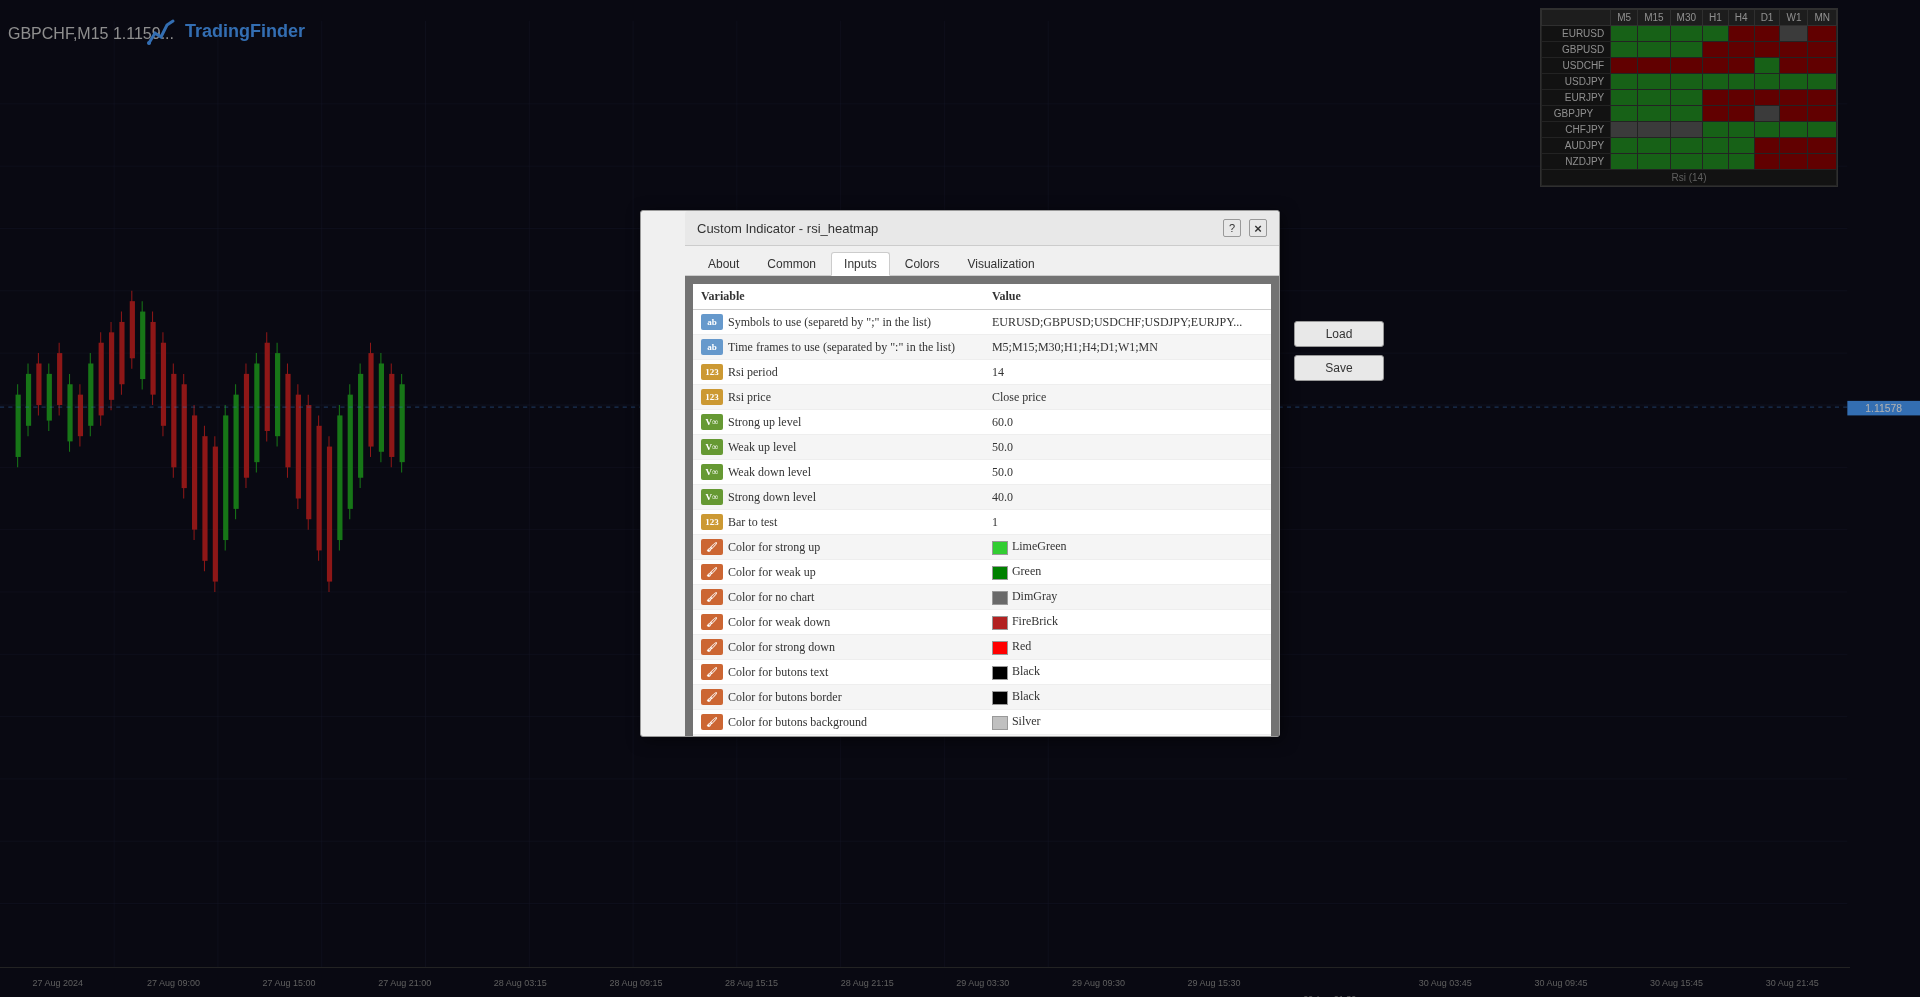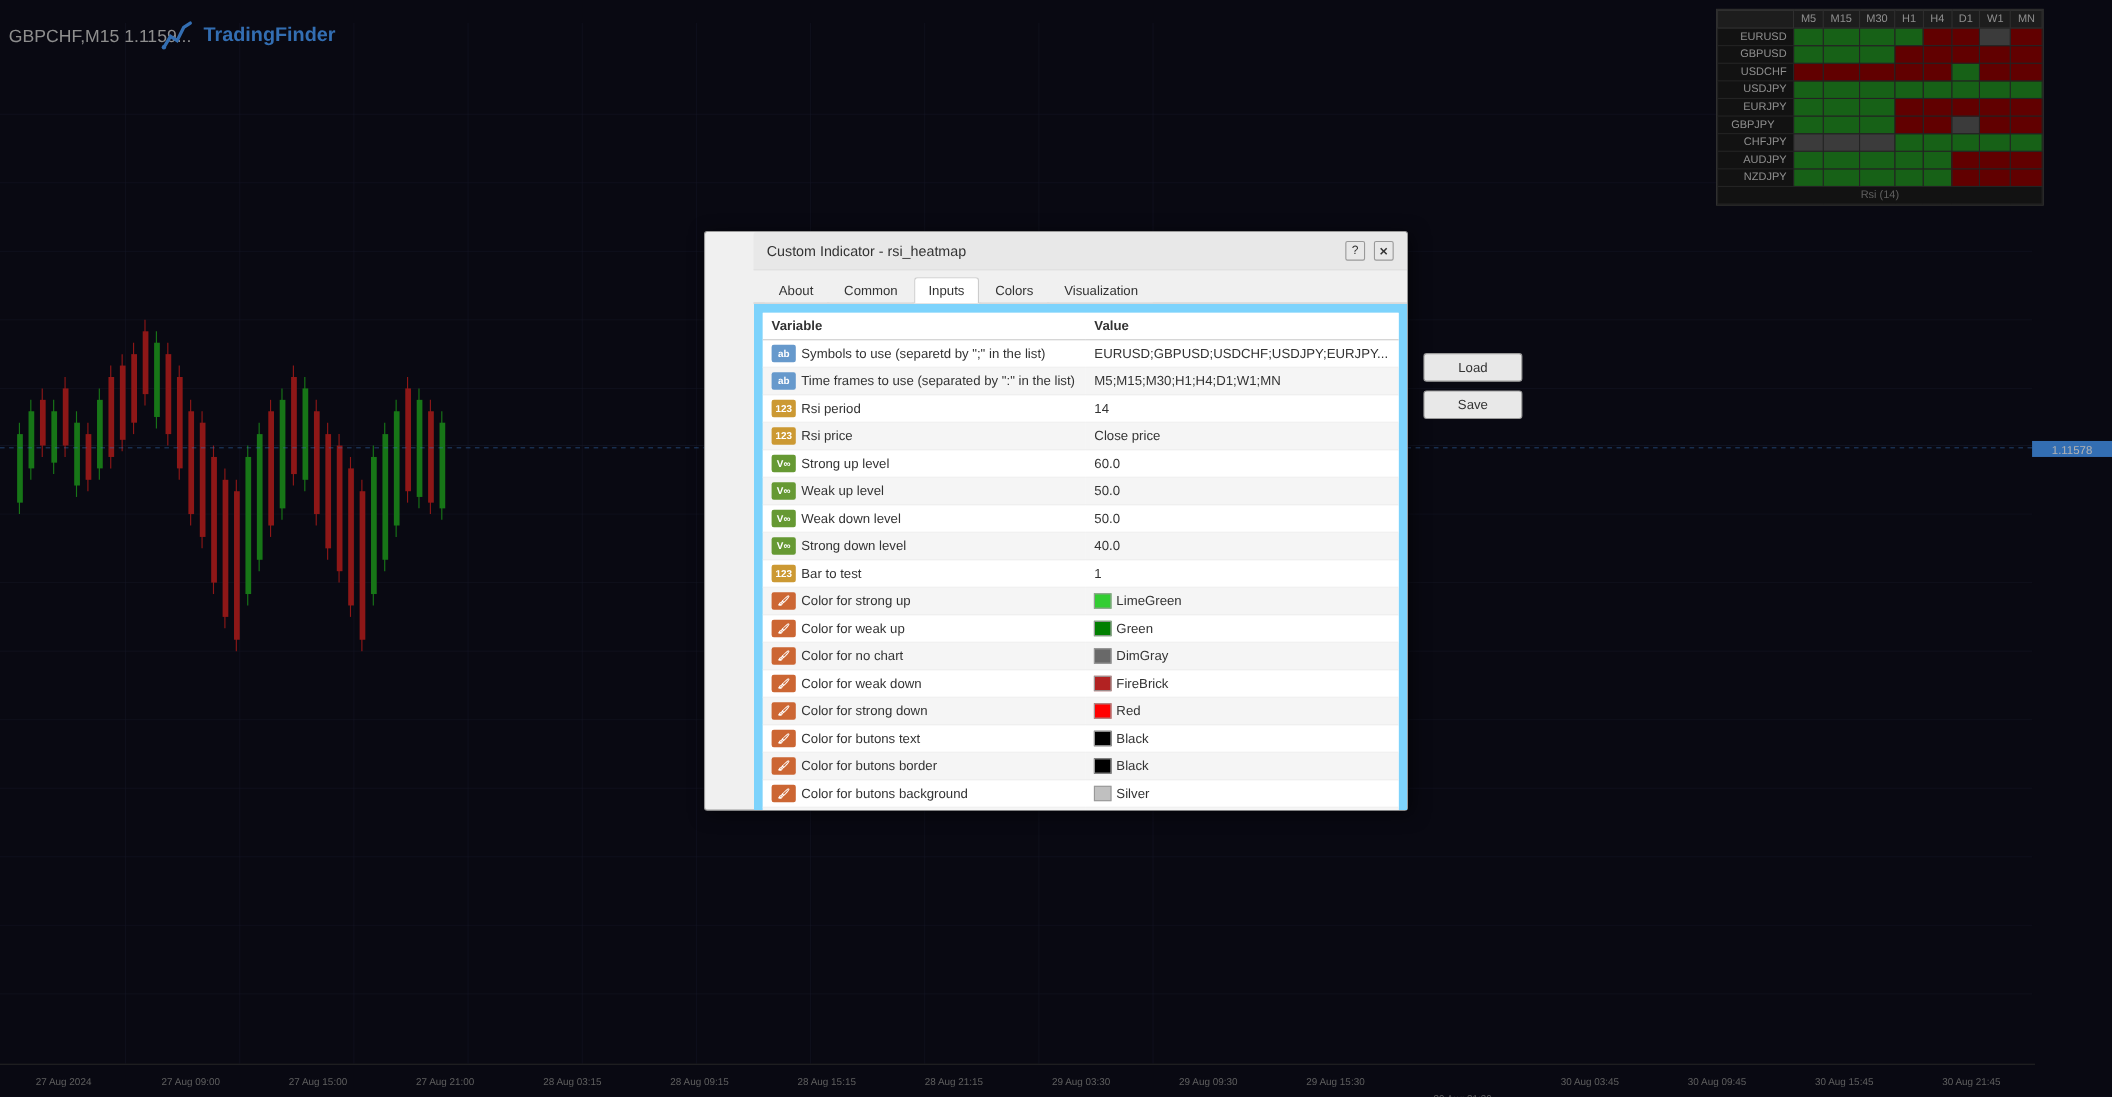--- a/index.html
+++ b/index.html
@@ -237,23 +237,24 @@
     .inputs-table tr:nth-child(even) {
       background: #f5f5f5;
     }
 
     .inputs-table tr:nth-child(odd) {
       background: white;
     }
 
     .table-wrapper {
       padding: 8px;
-      background: #7dd3fc;
+      background: #737373;
       max-height: 460px;
       overflow-y: auto;
+      font-family: Liberation Serif, serif;
     }
 
     .side-btn {
       width: 90px;
       padding: 5px 10px;
       background: #e8e8e8;
       border: 1px solid #999;
       border-radius: 3px;
       cursor: pointer;
       font-size: 12px;
@@ -533,21 +534,21 @@
 </div>
 
 <div class="logo">
   <svg class="logo-icon" viewBox="0 0 32 32" fill="none">
     <path d="M4 28 L10 18 L16 22 L22 10 L28 6" stroke="#4a9eff" stroke-width="3" fill="none" stroke-linecap="round"></path>
     <circle cx="4" cy="28" r="2" fill="#4a9eff"></circle>
   </svg>
   <span class="logo-text">TradingFinder</span>
 </div>
 
-<div class="heatmap-container" style="position:absolute;top:8px;right:62px;z-index:10;">
+<div class="heatmap-container" style="position:absolute;top:8px;right:82px;z-index:10;">
   <table class="heatmap-table">
     <thead>
       <tr>
         <th></th>
         <th>M5</th>
         <th>M15</th>
         <th>M30</th>
         <th>H1</th>
         <th>H4</th>
         <th>D1</th>

